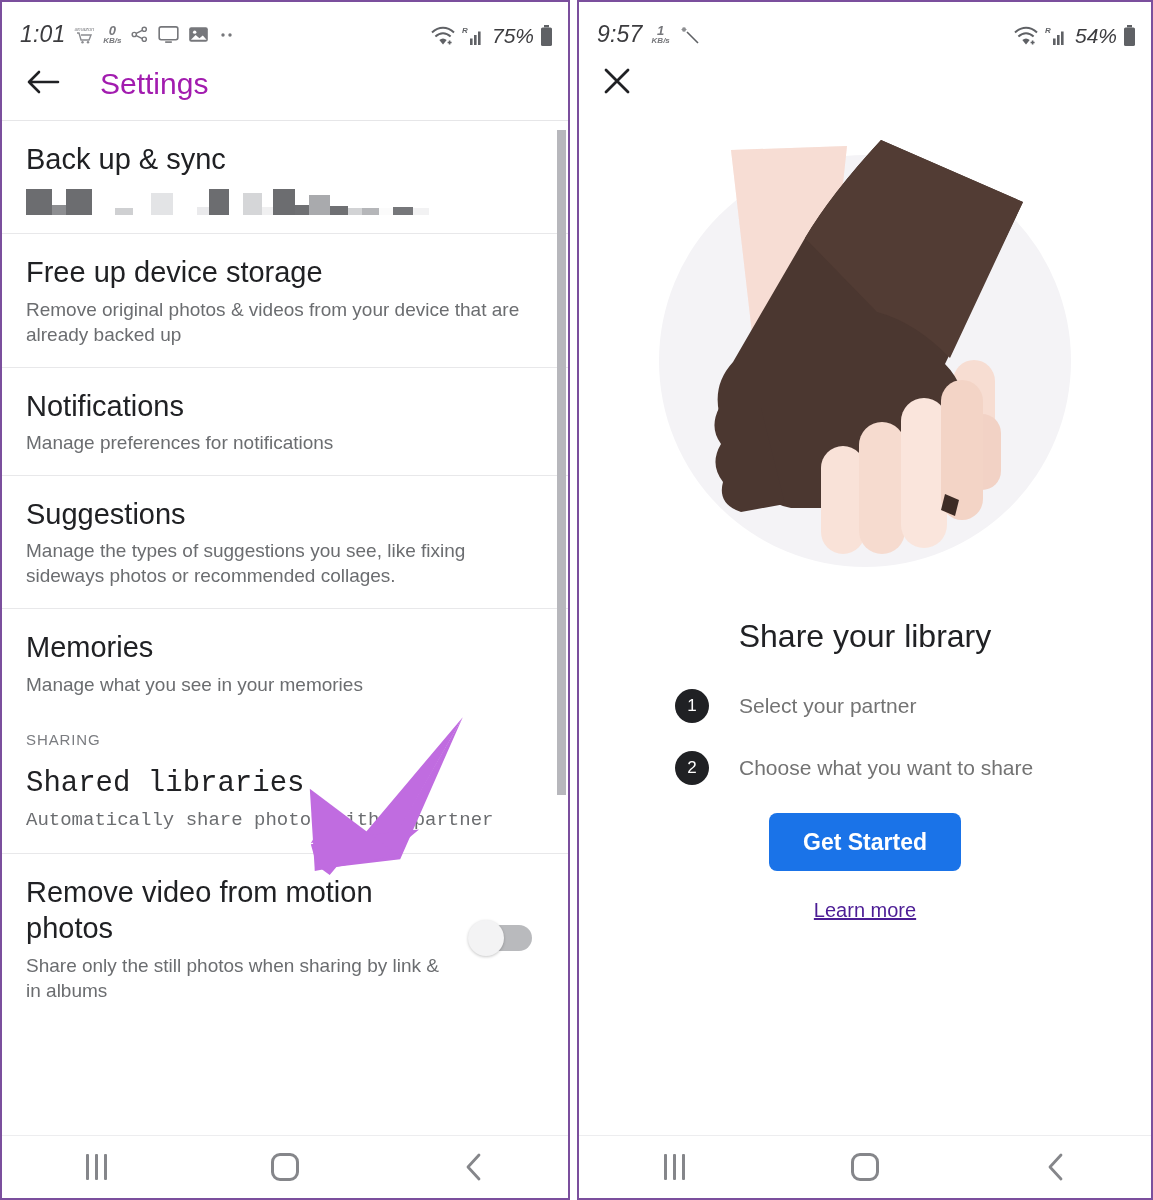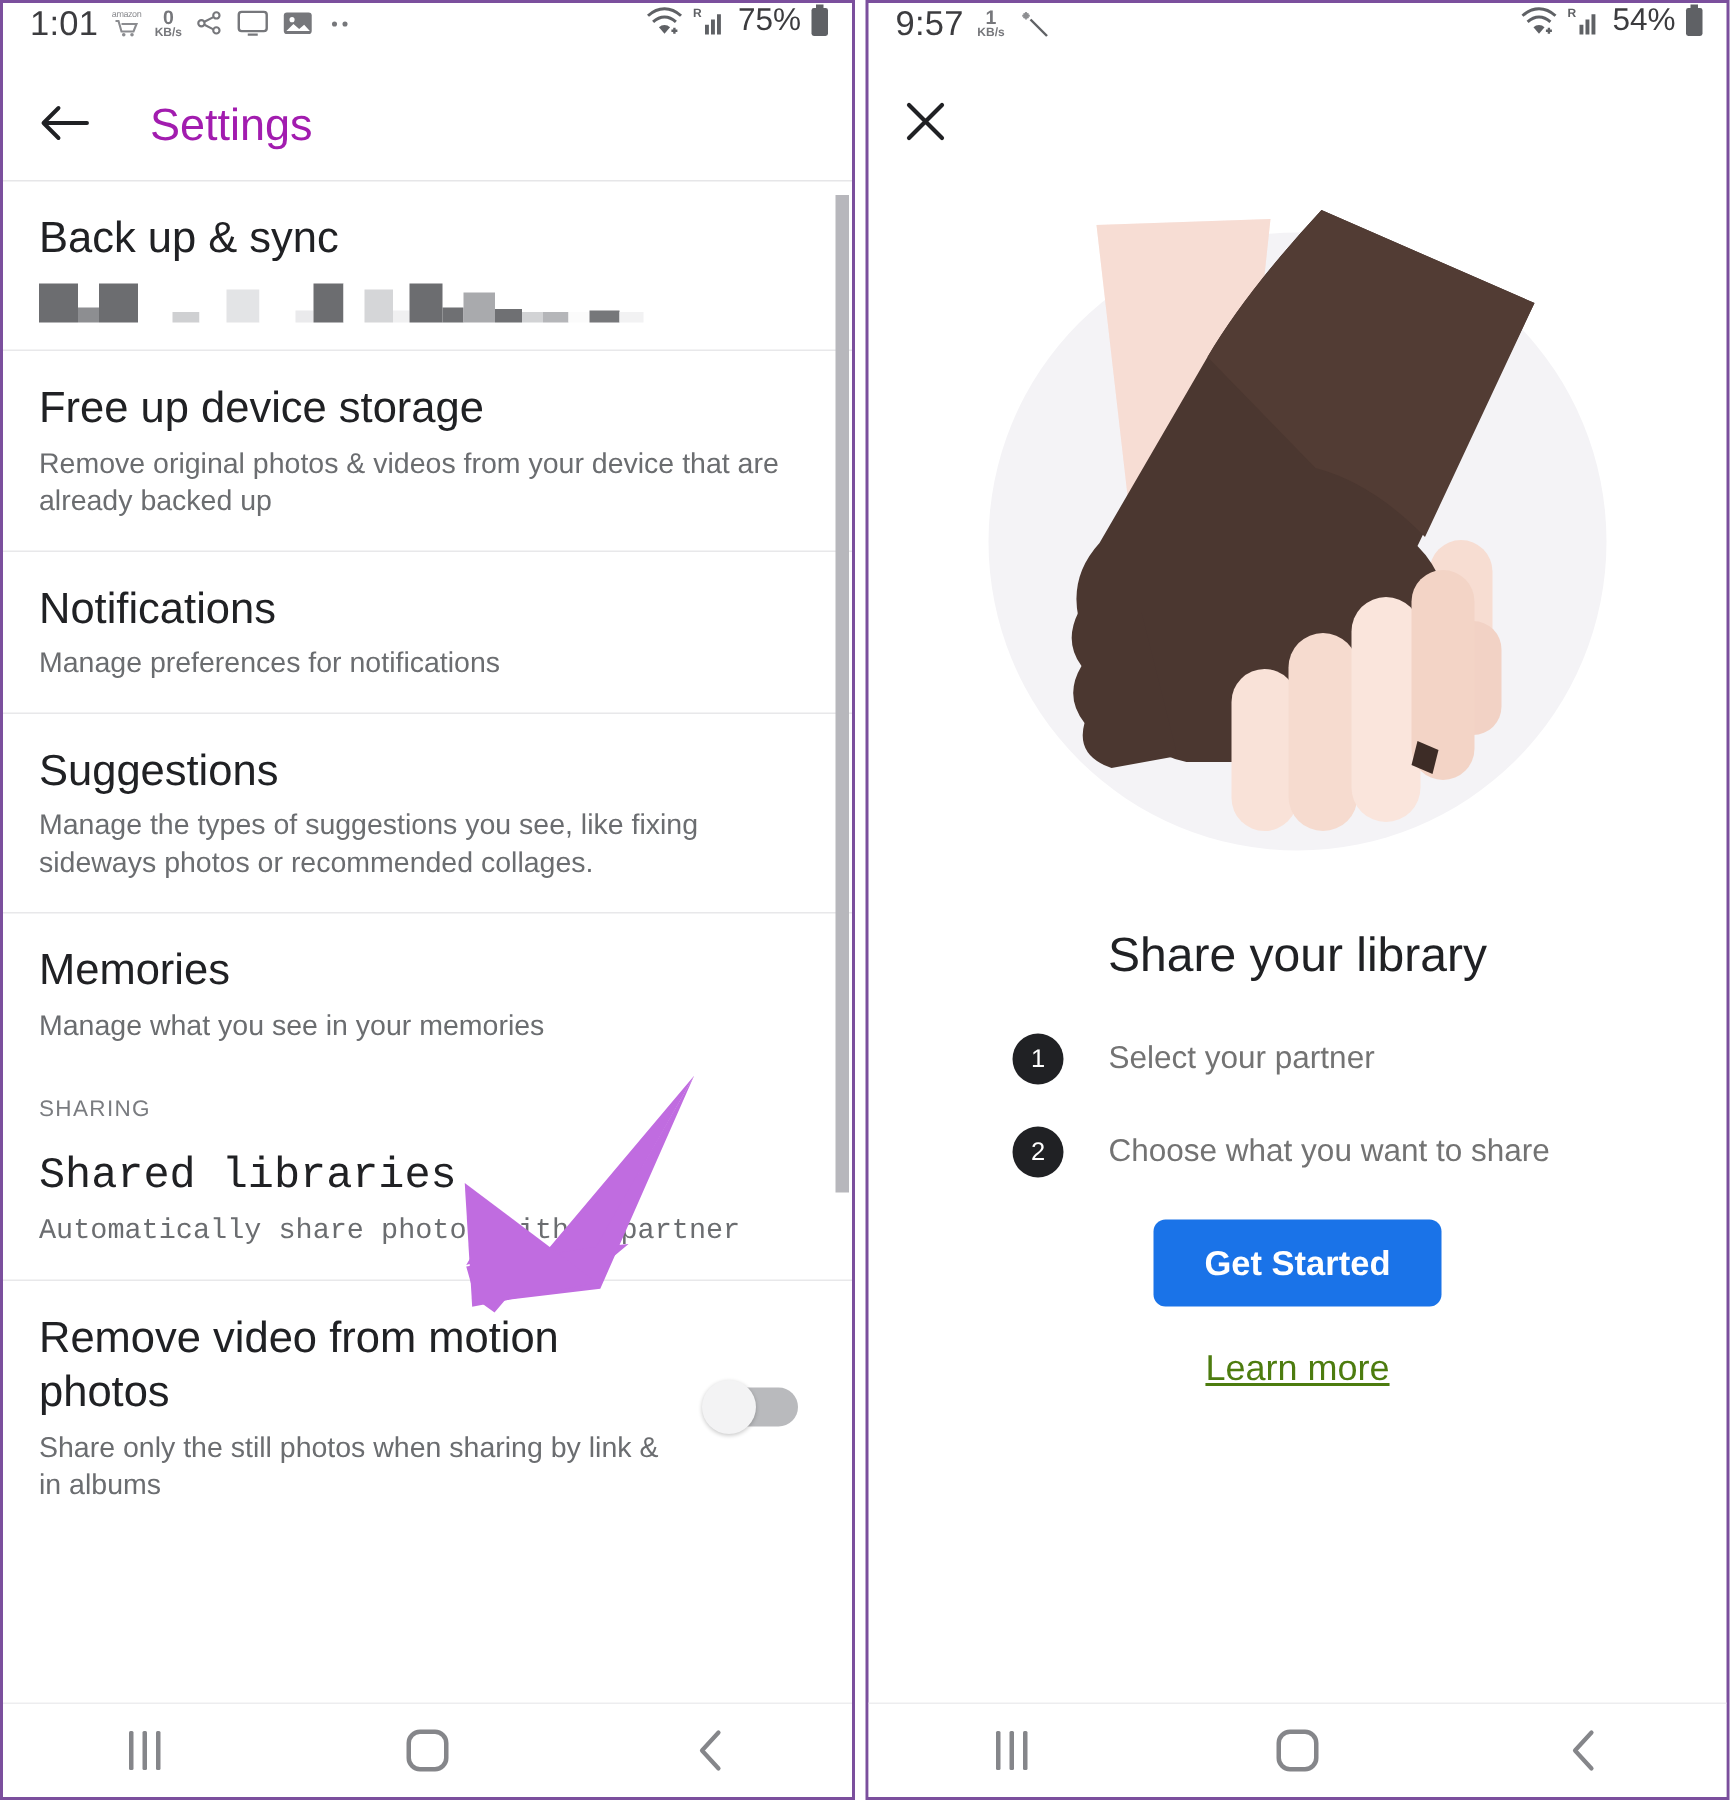--- a/index.html
+++ b/index.html
@@ -16,23 +16,24 @@
     background:#ffffff;
     border:2px solid #7b4f9d;
     box-sizing:border-box;
     overflow:hidden;
   }
   .phone.left{width:570px;height:1200px;}
   .phone.right{width:576px;height:1200px;}
 
   
   .statusbar{
-    height:46px;display:flex;align-items:flex-start;
+    height:46px;display:flex;align-items:flex-end;
     padding:0 14px 0 18px;box-sizing:border-box;
     color:#5f6165;
+    font-style:italic;
   }
   .sb-left{display:flex;align-items:center;gap:9px;flex:1;}
   .sb-right{display:flex;align-items:center;gap:5px;}
   .clock{font-size:23px;color:#3c3c3f;letter-spacing:.2px;}
   .kbs{display:flex;flex-direction:column;align-items:center;line-height:1;}
   .kbs .n{font-size:13px;font-weight:700;color:#76777b;}
   .kbs .u{font-size:8px;font-weight:700;color:#76777b;}
   .sb-icon{display:inline-flex;align-items:center;justify-content:center;}
   .pct{font-size:21px;color:#3c3c3f;margin-left:2px;}
   .amazon{display:flex;flex-direction:column;align-items:center;line-height:1;}
@@ -102,21 +103,21 @@
   }
   .step .lbl{font-size:21px;color:#737373;margin-left:30px;}
   .cta-wrap{display:flex;flex-direction:column;align-items:center;margin-top:22px;}
   .cta{
     background:#1a73e8;color:#ffffff;border:none;border-radius:8px;
     padding:0 34px;height:58px;font-size:23px;font-weight:700;
     font-family:"Liberation Sans",sans-serif;cursor:pointer;
     display:flex;align-items:center;justify-content:center;
   }
   .learn{
-    margin-top:28px;font-size:24px;color:#4d7c0f;text-decoration:underline;
+    margin-top:28px;font-size:20px;color:#4c1d95;text-decoration:underline;
     cursor:pointer;
   }
 
   
   .navbar{
     position:absolute;left:0;right:0;bottom:0;height:62px;
     display:flex;align-items:center;justify-content:space-around;
     background:#ffffff;border-top:1px solid #ededef;
   }
   .navbar .nb{display:flex;align-items:center;justify-content:center;width:120px;height:62px;cursor:pointer;}

